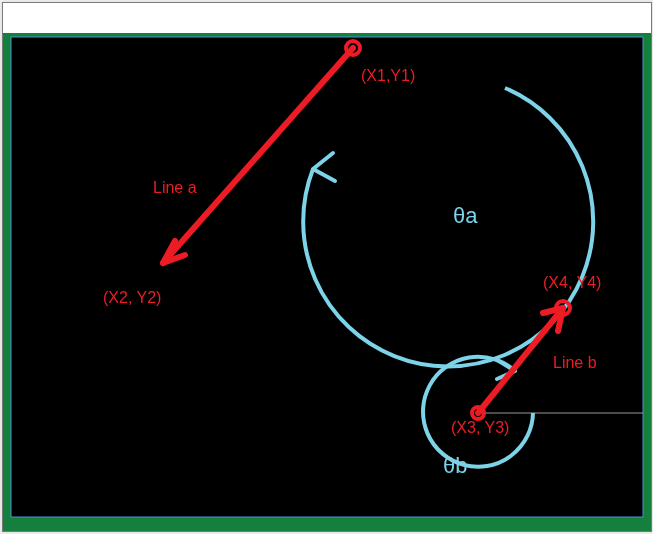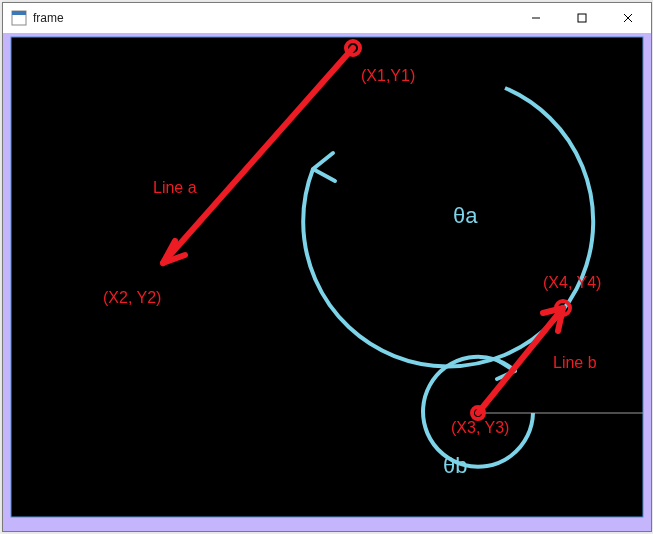--- a/index.html
+++ b/index.html
@@ -53,60 +53,34 @@
     color: #000;
     font-size: 14px;
   }
   .winbtn svg { display:block; }
   .content {
     position: absolute;
     left: 0;
     top: 30px;
     right: 0;
     bottom: 0;
-    background: #c4b5fd;
+    background: #15803d;
   }
   .content svg.canvas {
     width: 100%;
     height: 100%;
     display: block;
   }
   .lbl { font-family: inherit; }
 </style>
 </head>
 <body>
 
 <div class="window">
 
-  <div class="titlebar">
-    <span class="icon">
-      <svg width="16" height="16" viewBox="0 0 16 16">
-        <rect x="1" y="1" width="14" height="14" fill="#fff" stroke="#888" stroke-width="1"></rect>
-        <rect x="1" y="1" width="14" height="4" fill="#3b78b5"></rect>
-      </svg>
-    </span>
-    <span class="title">frame</span>
-    <span class="spacer"></span>
-    <div class="winbtn">
-      <svg width="10" height="10" viewBox="0 0 10 10">
-          <line x1="1" y1="5" x2="9" y2="5" stroke="#000" stroke-width="1"></line>
-        </svg>
-    </div>
-    <div class="winbtn">
-      <svg width="10" height="10" viewBox="0 0 10 10">
-          <rect x="1" y="1" width="8" height="8" fill="none" stroke="#000" stroke-width="1"></rect>
-        </svg>
-    </div>
-    <div class="winbtn">
-      <svg width="10" height="10" viewBox="0 0 10 10">
-          <line x1="1" y1="1" x2="9" y2="9" stroke="#000" stroke-width="1"></line>
-          <line x1="9" y1="1" x2="1" y2="9" stroke="#000" stroke-width="1"></line>
-        </svg>
-    </div>
-  </div>
 
   <div class="content">
     <svg class="canvas" viewBox="0 0 648 498">
 
       <rect x="8" y="4" width="632" height="480" fill="#000" stroke="#4a90d9" stroke-width="1"></rect>
 
       <path d="M 502 55 A 145 145 0 1 1 310 136" fill="none" stroke="#7dd3e8" stroke-width="4"></path>
 
       <path d="M 310 136 L 330 120 M 310 136 L 332 148" fill="none" stroke="#7dd3e8" stroke-width="4" stroke-linecap="round"></path>
 

